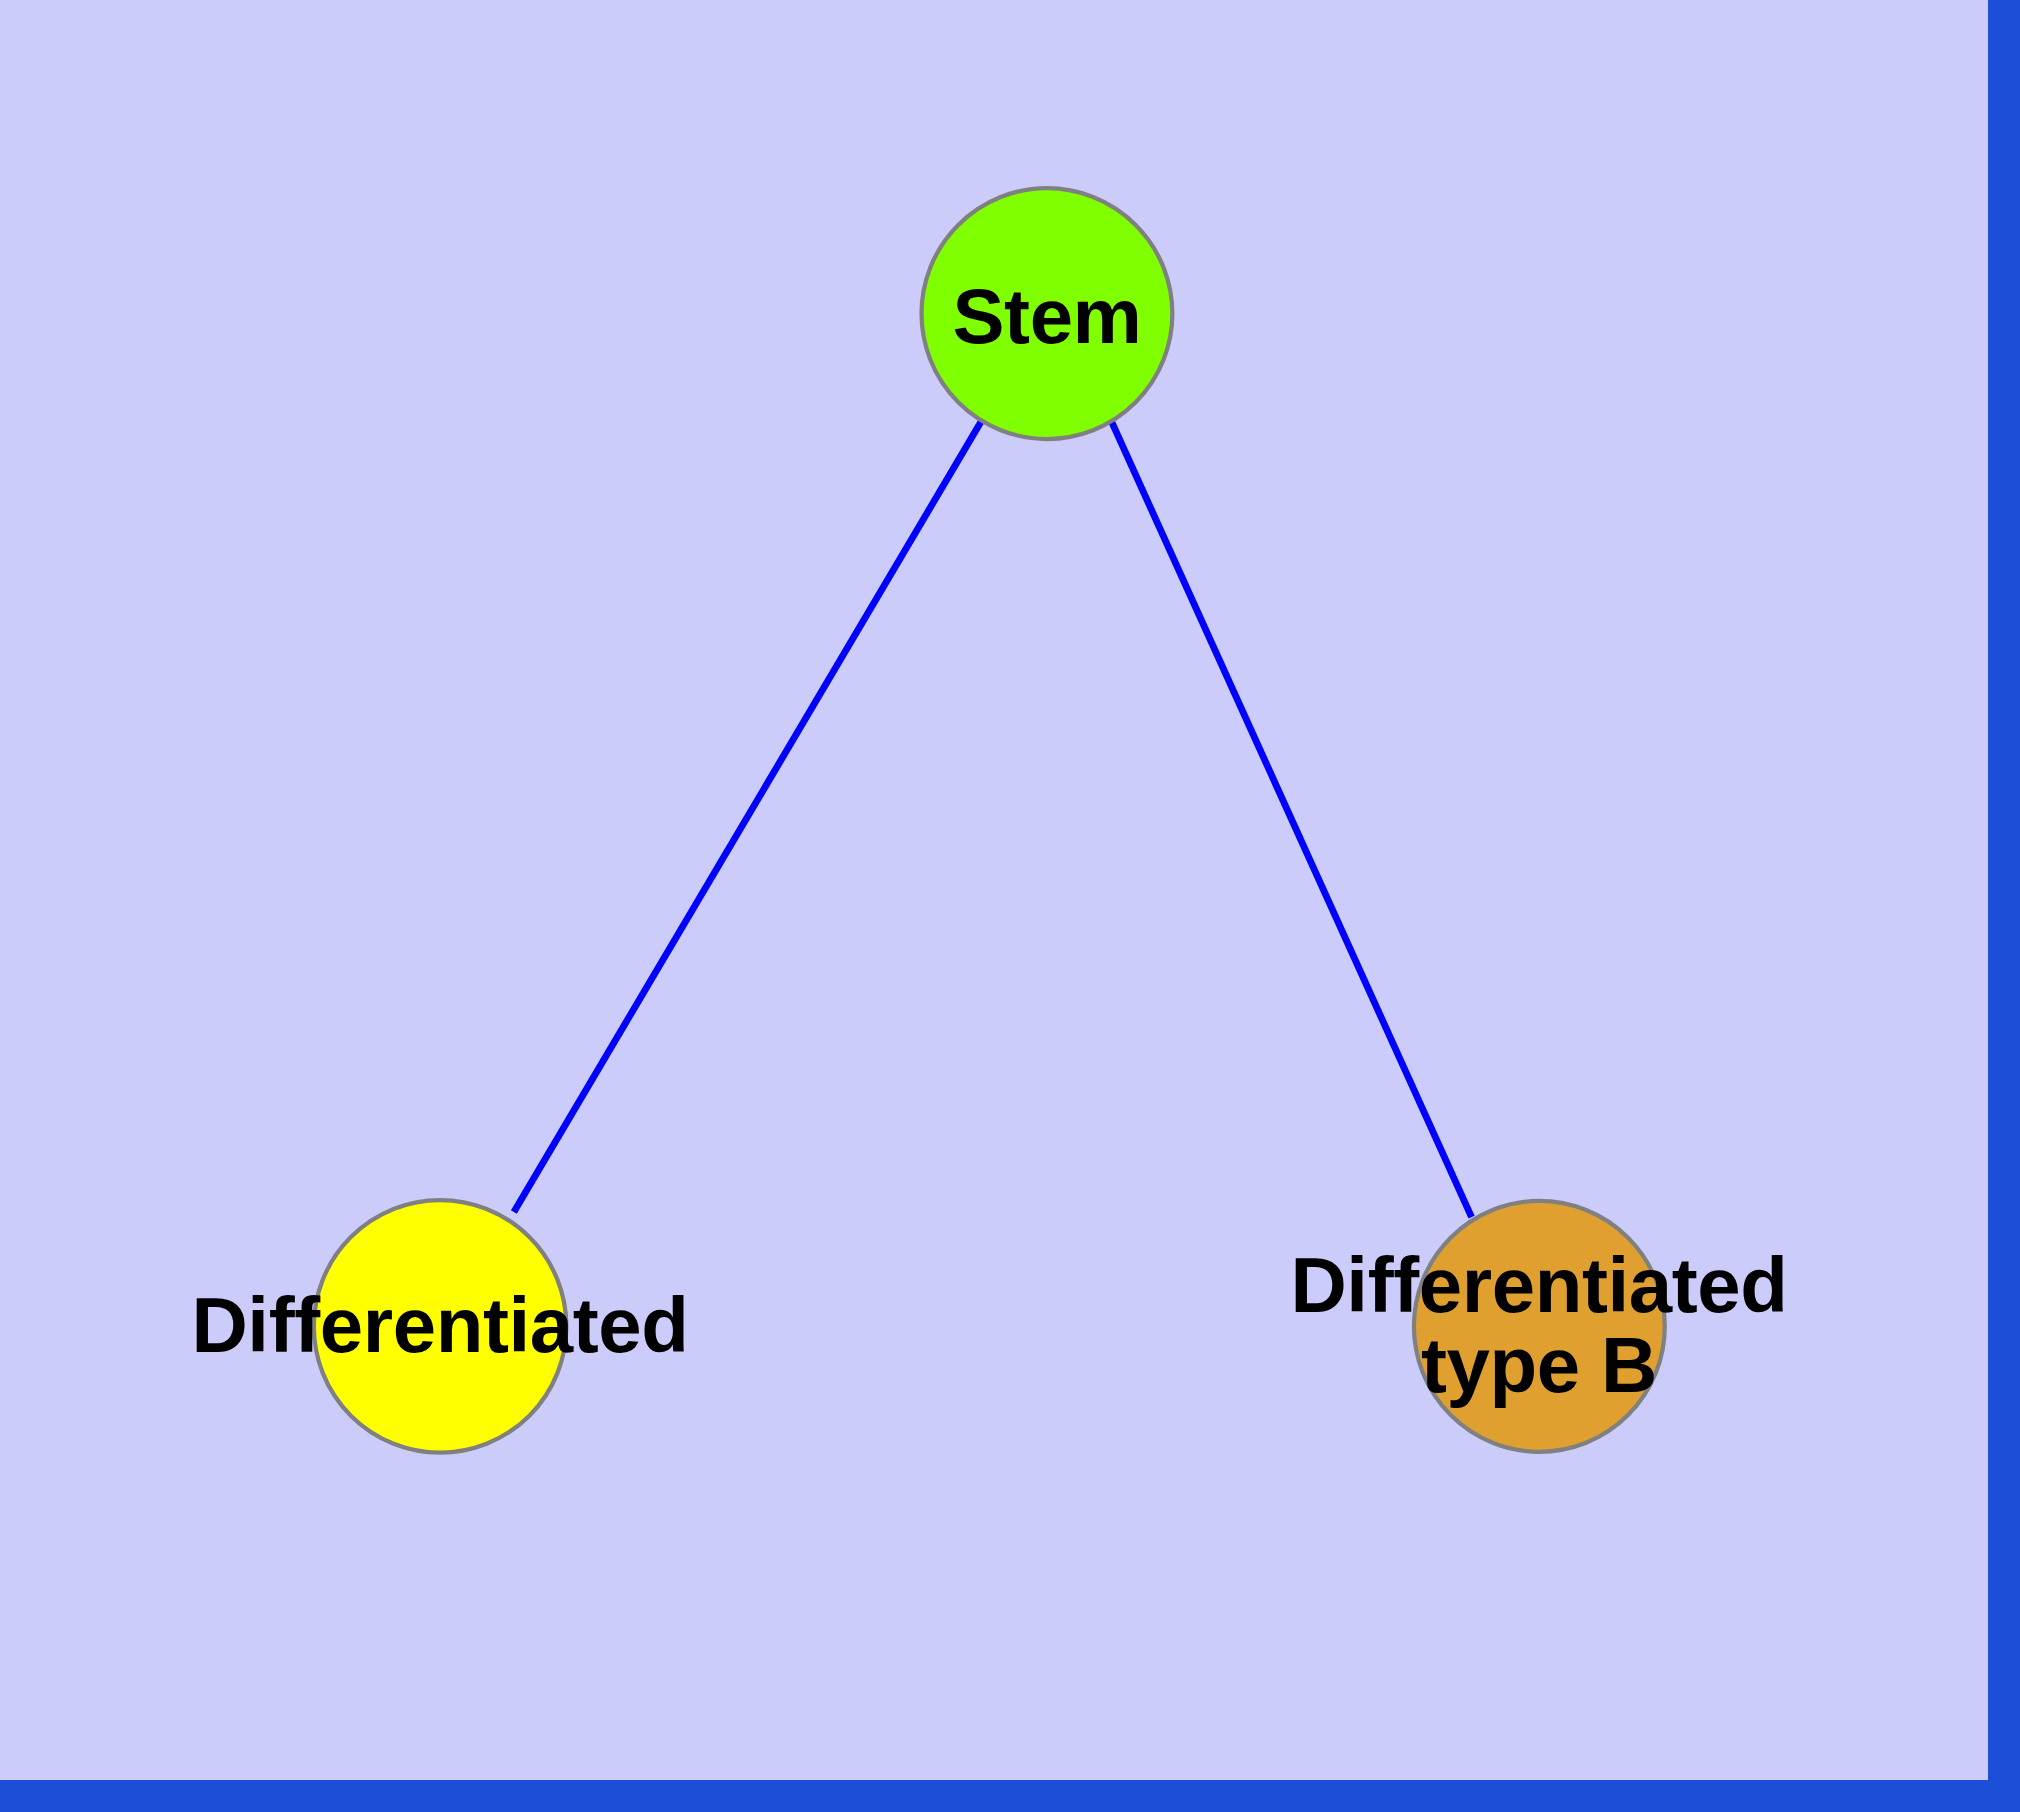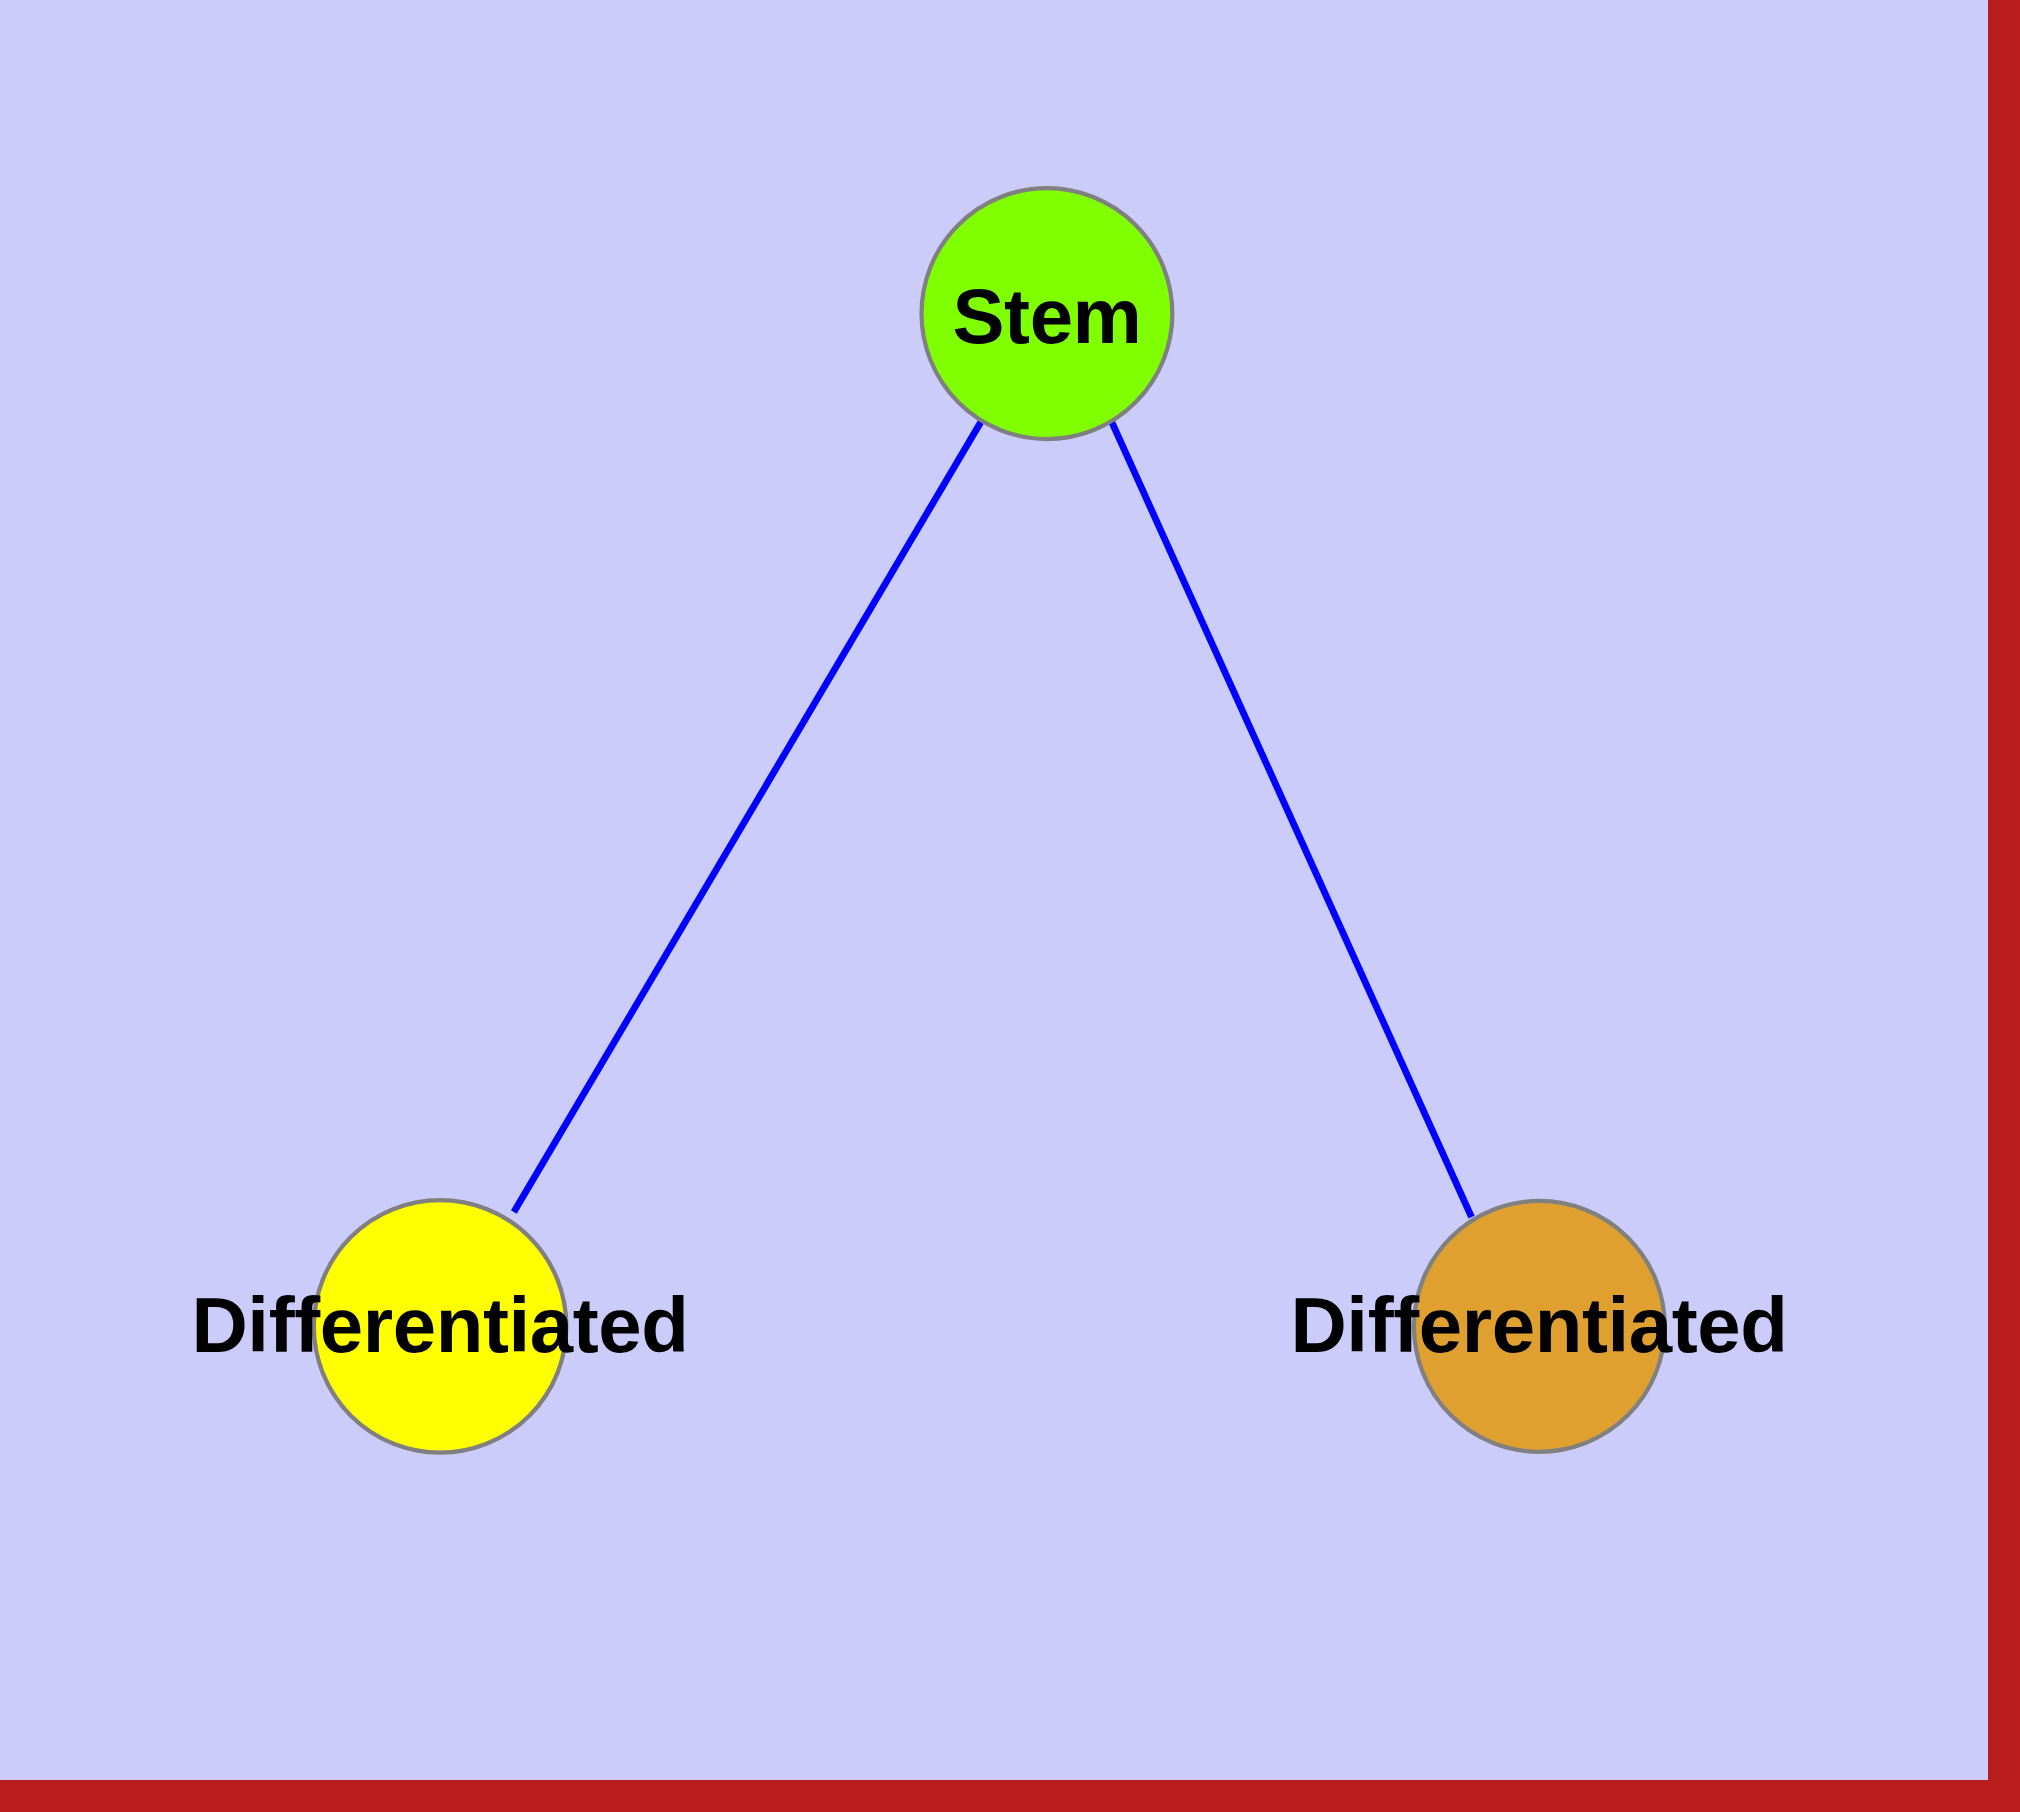--- a/index.html
+++ b/index.html
@@ -54,36 +54,36 @@
     line-height: 1.02;
     white-space: pre;
     transform: translate(-50%, -50%);
     pointer-events: none;
     letter-spacing: -0.4px;
   }
 </style>
 </head>
 <body>
 
-<div id="canvas" style="width: 2021px; height: 1812px; background: #b91c1c;">
+<div id="canvas" style="width: 2021px; height: 1812px; background: #1d4ed8;">
 
   <div id="plot-area" style="width: 1988px; height: 1780px; background: rgb(204, 204, 250);"></div>
 
   <svg id="graph-svg" viewBox="0 0 2384 2138">
     <g>
       <line class="edge-line" x1="1157" y1="498" x2="606" y2="1430" stroke="#0000ff" stroke-width="8"></line>
       <line class="edge-line" x1="1311" y1="497" x2="1736" y2="1436" stroke="#0000ff" stroke-width="8"></line>
     </g>
     <g>
       <circle class="node-circle" cx="1235" cy="370" r="148" fill="#7fff00" stroke="#808080"></circle>
       <circle class="node-circle" cx="519" cy="1565" r="149" fill="#ffff00" stroke="#808080"></circle>
       <circle class="node-circle" cx="1816" cy="1565" r="148" fill="#e0a030" stroke="#808080"></circle>
     </g>
   </svg>
 
   <div class="node-label" style="left: 1047px; top: 317px; color: rgb(0, 0, 0);"><span>Stem</span></div>
 
   <div class="node-label" style="left: 440px; top: 1326px; color: rgb(0, 0, 0);"><div>Differentiated</div></div>
 
-  <div class="node-label" style="left: 1539px; top: 1326px; color: rgb(0, 0, 0);"><div>Differentiated</div></div>
+  <div class="node-label" style="left: 1539px; top: 1326px; color: rgb(0, 0, 0);"><div>Differentiated</div><div>type B</div></div>
 
 </div>
 
 
 </body></html>

